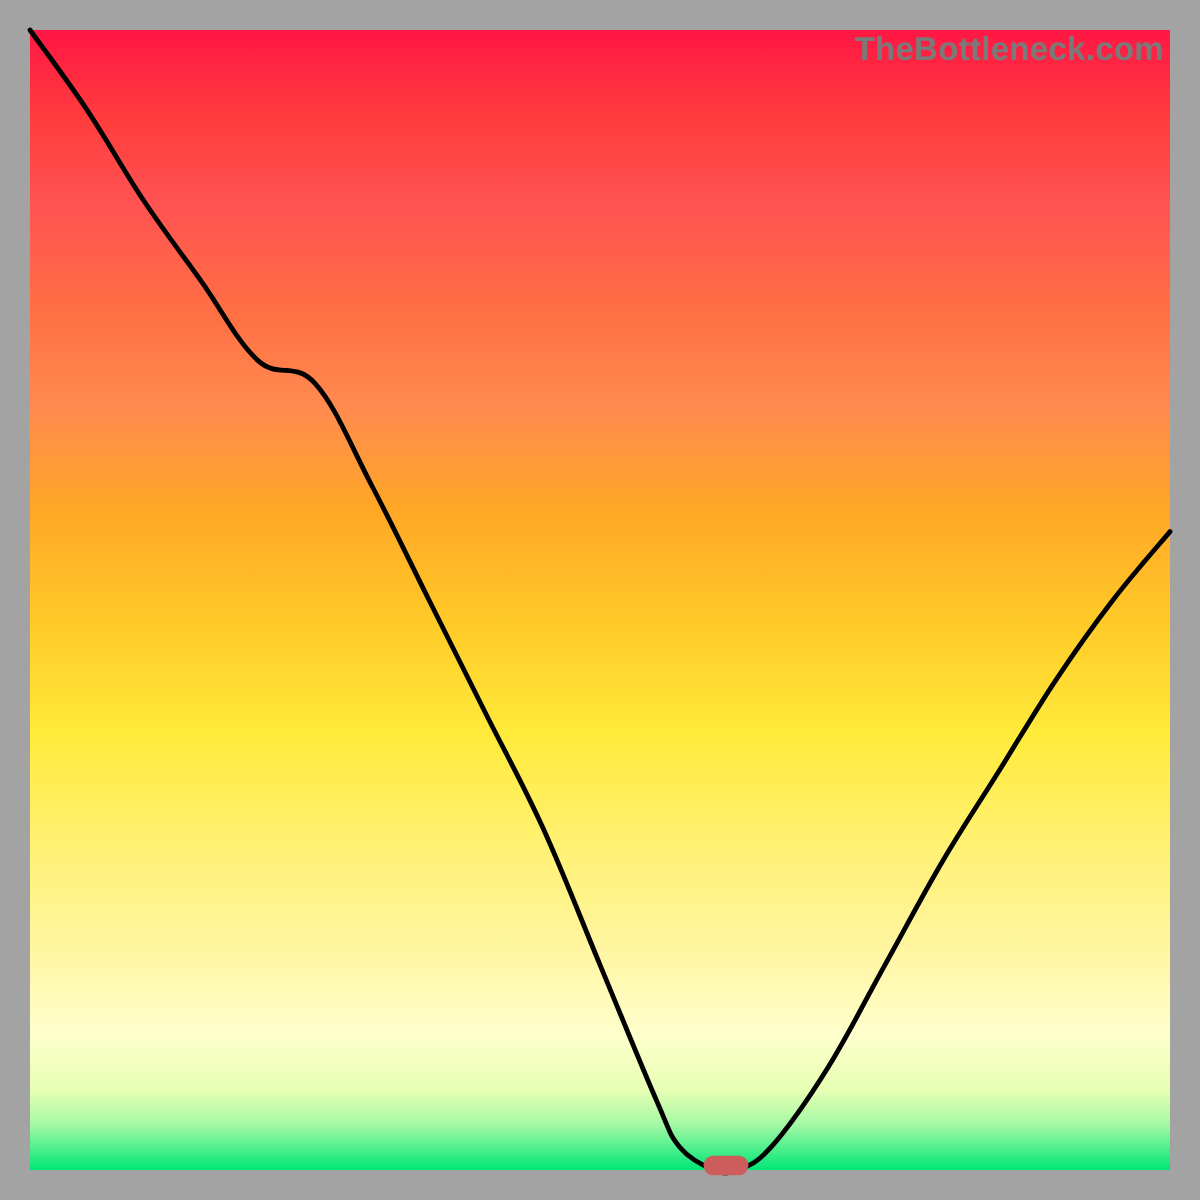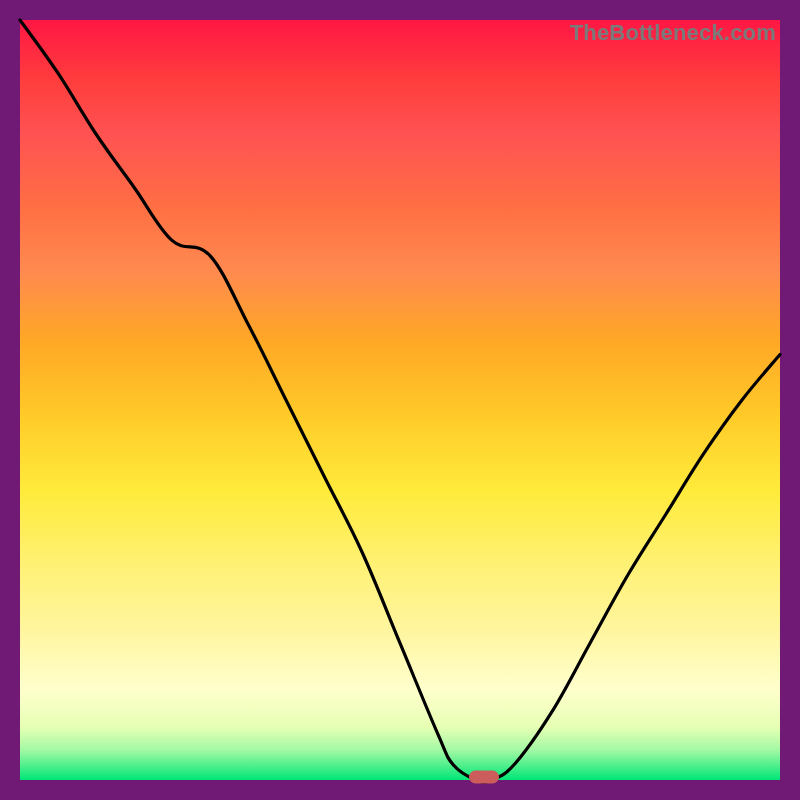--- a/index.html
+++ b/index.html
@@ -7,21 +7,21 @@
     padding: 0;
     width: 800px;
     height: 800px;
     background: #000;
     overflow: hidden;
   }
   .frame {
     position: relative;
     width: 800px;
     height: 800px;
-    background: #701a75;
+    background: #a3a3a3;
   }
   .plot-area {
     position: absolute;
     left: 20px;
     top: 20px;
     width: 760px;
     height: 760px;
     background: linear-gradient(to bottom,
       #ff1744 0%,
       #ff3d3d 8%,

